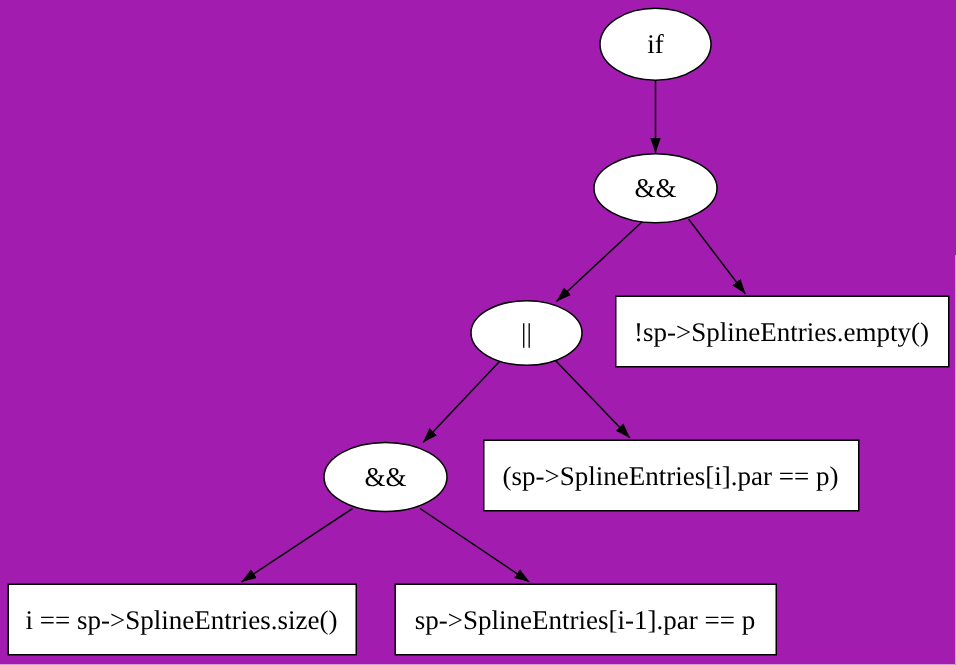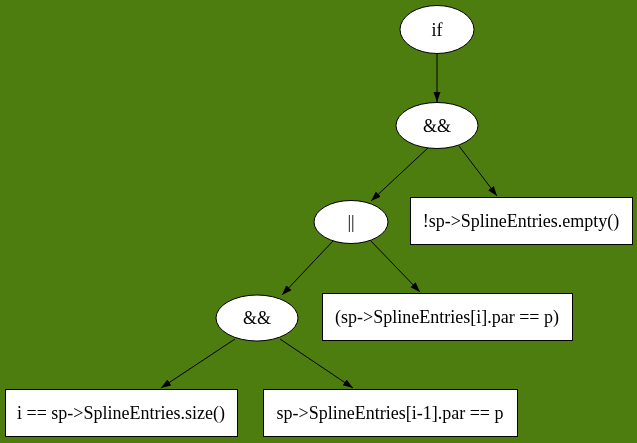--- a/index.html
+++ b/index.html
@@ -4,21 +4,21 @@
 <style>
   html, body {
     margin: 0;
     padding: 0;
     background: #ffffff;
   }
   .canvas {
     position: relative;
     width: 637px;
     height: 443px;
-    background: #4d7c0f;
+    background: #a21caf;
     overflow: hidden;
   }
   svg {
     display: block;
   }
   .node-shape {
     fill: #ffffff;
     stroke: #000000;
     stroke-width: 1;
   }

